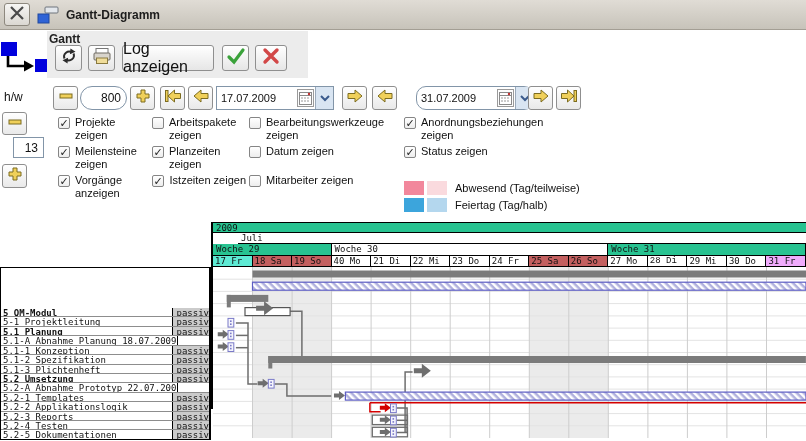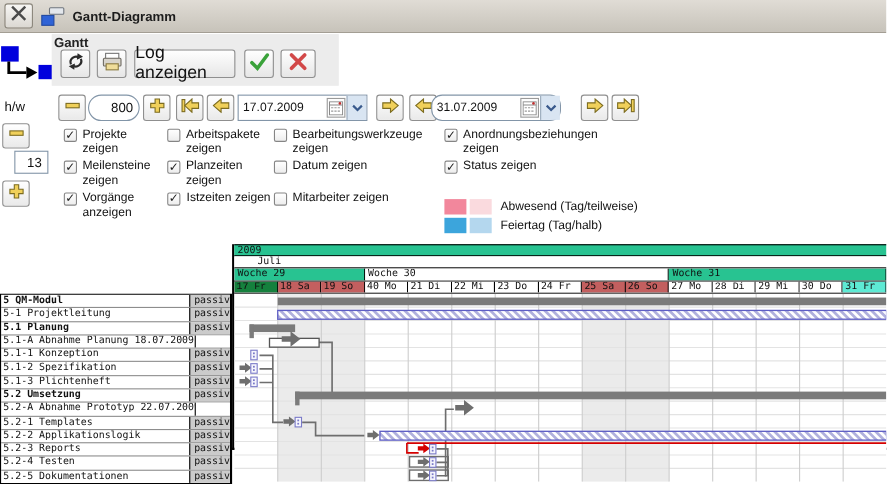--- a/index.html
+++ b/index.html
@@ -43,34 +43,34 @@
       background:linear-gradient(#ffffff,#ededed);font-size:11px;line-height:10px;text-align:center;color:#222;flex:0 0 auto;}
   .cblabel{font-size:11px;line-height:1.18;color:#111;}
   .legend{margin-top:7px;display:flex;flex-direction:column;gap:3px;}
   .legrow{display:flex;align-items:center;gap:3px;}
   .legsq{width:20px;height:14px;flex:0 0 auto;}
   .leglabel{font-size:11px;margin-left:5px;white-space:nowrap;}
   
   .tasktable{position:absolute;left:0;top:267px;width:211px;height:173px;box-sizing:border-box;
              border:1px solid #000;border-right:2px solid #000;display:flex;flex-direction:column;background:#fff;}
   .trow{flex:1;display:flex;min-height:0;border-top:1px solid #8d8d8d;box-sizing:border-box;}
-  .trow:first-child{border-top:none;}
+  .trow:first-child{border-top:none;margin-top:40px;}
   .tname{width:174px;overflow:hidden;white-space:nowrap;font-family:"DejaVu Sans Mono",monospace;
          font-size:9px;line-height:11px;padding-left:2px;}
   .tname.bold{font-weight:bold;}
   .tstatus{flex:1;border-left:1px solid #000;background:#cbcbcb;font-family:"DejaVu Sans Mono",monospace;
            font-size:9px;line-height:11px;padding-left:3px;}
   .tstatus.empty{background:#fff;}
   
   .chart{position:absolute;left:211px;top:222px;width:595px;height:187px;box-sizing:border-box;
          border-left:2px solid #000;border-bottom:2px solid #000;background:#fff;}
   .hrow{box-sizing:border-box;border-bottom:1px solid #000;font-family:"DejaVu Sans Mono",monospace;
         font-size:9px;line-height:10px;overflow:hidden;}
   .hrow.year{height:11px;border-top:1px solid #000;padding-left:3px;}
-  .hrow.month{height:11px;background:#fff;padding-left:21px;}
+  .hrow.month{height:11px;background:#fff;padding-left:3px;margin-left:25px;}
   .hrow.weeks{height:12px;display:flex;}
   .hrow.days{height:11px;display:flex;}
   .wcell{box-sizing:border-box;border-right:1px solid #000;padding-left:3px;line-height:11px;overflow:hidden;white-space:nowrap;}
   .dcell{box-sizing:border-box;border-right:1px solid #000;padding-left:2px;line-height:10px;overflow:hidden;white-space:nowrap;}
 </style>
 </head>
 <body>
 
 <div class="screen">
 
@@ -195,21 +195,21 @@
         </svg>
     </span>
   </div>
   <div class="abtn" style="left:372px;top:86px;">
     <span>
       <svg width="16" height="14">
           <path d="M15,4.5 h-7 v-3.5 l-7,6 7,6 v-3.5 h7 z" fill="#f0d05a" stroke="#7c6c20"></path>
         </svg>
     </span>
   </div>
-  <div class="dfield" style="left:392px;top:86px;border-radius:10px;">
+  <div class="dfield" style="left:416px;top:86px;border-radius:10px;">
     <span class="dtext">31.07.2009</span>
     <span class="calbtn">
       <svg width="13" height="13">
         <rect x="0.5" y="0.5" width="12" height="12" fill="#fff" stroke="#8a8a8a"></rect>
         <line x1="0.5" y1="3.5" x2="12.5" y2="3.5" stroke="#8a8a8a"></line>
         <circle cx="10" cy="2" r="1.2" fill="#c03030"></circle>
         <path d="M2,6 h2 M5,6 h2 M8,6 h2 M2,9 h2 M5,9 h2 M8,9 h2" stroke="#999" stroke-width="1"></path>
       </svg>
     </span>
     <span class="ddbtn">
@@ -380,35 +380,35 @@
 
   <div class="chart">
     <div class="hrow year" style="background: rgb(40, 195, 145);">2009</div>
     <div class="hrow month">Juli</div>
     <div class="hrow weeks" id="weeks">
         <div class="wcell" style="width: 118.599px; background: rgb(40, 195, 145);">Woche 29</div>
         <div class="wcell" style="width: 276.731px; background: rgb(255, 255, 255);">Woche 30</div>
         <div class="wcell" style="width: 197.665px; background: rgb(40, 195, 145);">Woche 31</div>
       </div>
     <div class="hrow days" id="days">
-        <div class="dcell" style="width: 39.533px; background: #15803d; font-family: Liberation Mono, monospace;">17 Fr</div>
+        <div class="dcell" style="width: 39.533px; background: #5eead4;">17 Fr</div>
         <div class="dcell" style="width: 39.533px; background: rgb(195, 95, 95);">18 Sa</div>
         <div class="dcell" style="width: 39.533px; background: rgb(195, 95, 95);">19 So</div>
         <div class="dcell" style="width: 39.533px; background: rgb(255, 255, 255);">40 Mo</div>
         <div class="dcell" style="width: 39.533px; background: rgb(255, 255, 255);">21 Di</div>
         <div class="dcell" style="width: 39.533px; background: rgb(255, 255, 255);">22 Mi</div>
         <div class="dcell" style="width: 39.533px; background: rgb(255, 255, 255);">23 Do</div>
         <div class="dcell" style="width: 39.533px; background: rgb(255, 255, 255);">24 Fr</div>
         <div class="dcell" style="width: 39.533px; background: rgb(195, 95, 95);">25 Sa</div>
         <div class="dcell" style="width: 39.533px; background: rgb(195, 95, 95);">26 So</div>
         <div class="dcell" style="width: 39.533px; background: rgb(255, 255, 255);">27 Mo</div>
         <div class="dcell" style="width: 39.533px; background: rgb(255, 255, 255); font-family: Liberation Mono, monospace;">28 Di</div>
         <div class="dcell" style="width: 39.533px; background: rgb(255, 255, 255);">29 Mi</div>
         <div class="dcell" style="width: 39.533px; background: rgb(255, 255, 255);">30 Do</div>
-        <div class="dcell" style="width: 39.533px; background: #5eead4;">31 Fr</div>
+        <div class="dcell" style="width: 39.533px; background: #f0abfc;">31 Fr</div>
       </div>
     <svg id="body" width="593" height="171">
         <defs>
           <pattern id="p-hatch" width="5" height="5" patternUnits="userSpaceOnUse" patternTransform="rotate(45)">
 <rect width="5" height="5" fill="#ffffff"></rect>
             <rect width="5" height="2.5" fill="#b0b0dd"></rect>
           </pattern>
         </defs>
         <rect x="0" y="0" width="593" height="171" fill="#ffffff"></rect>
         <rect x="39.533" y="0" width="79.066" height="171" fill="#ebebeb"></rect>

